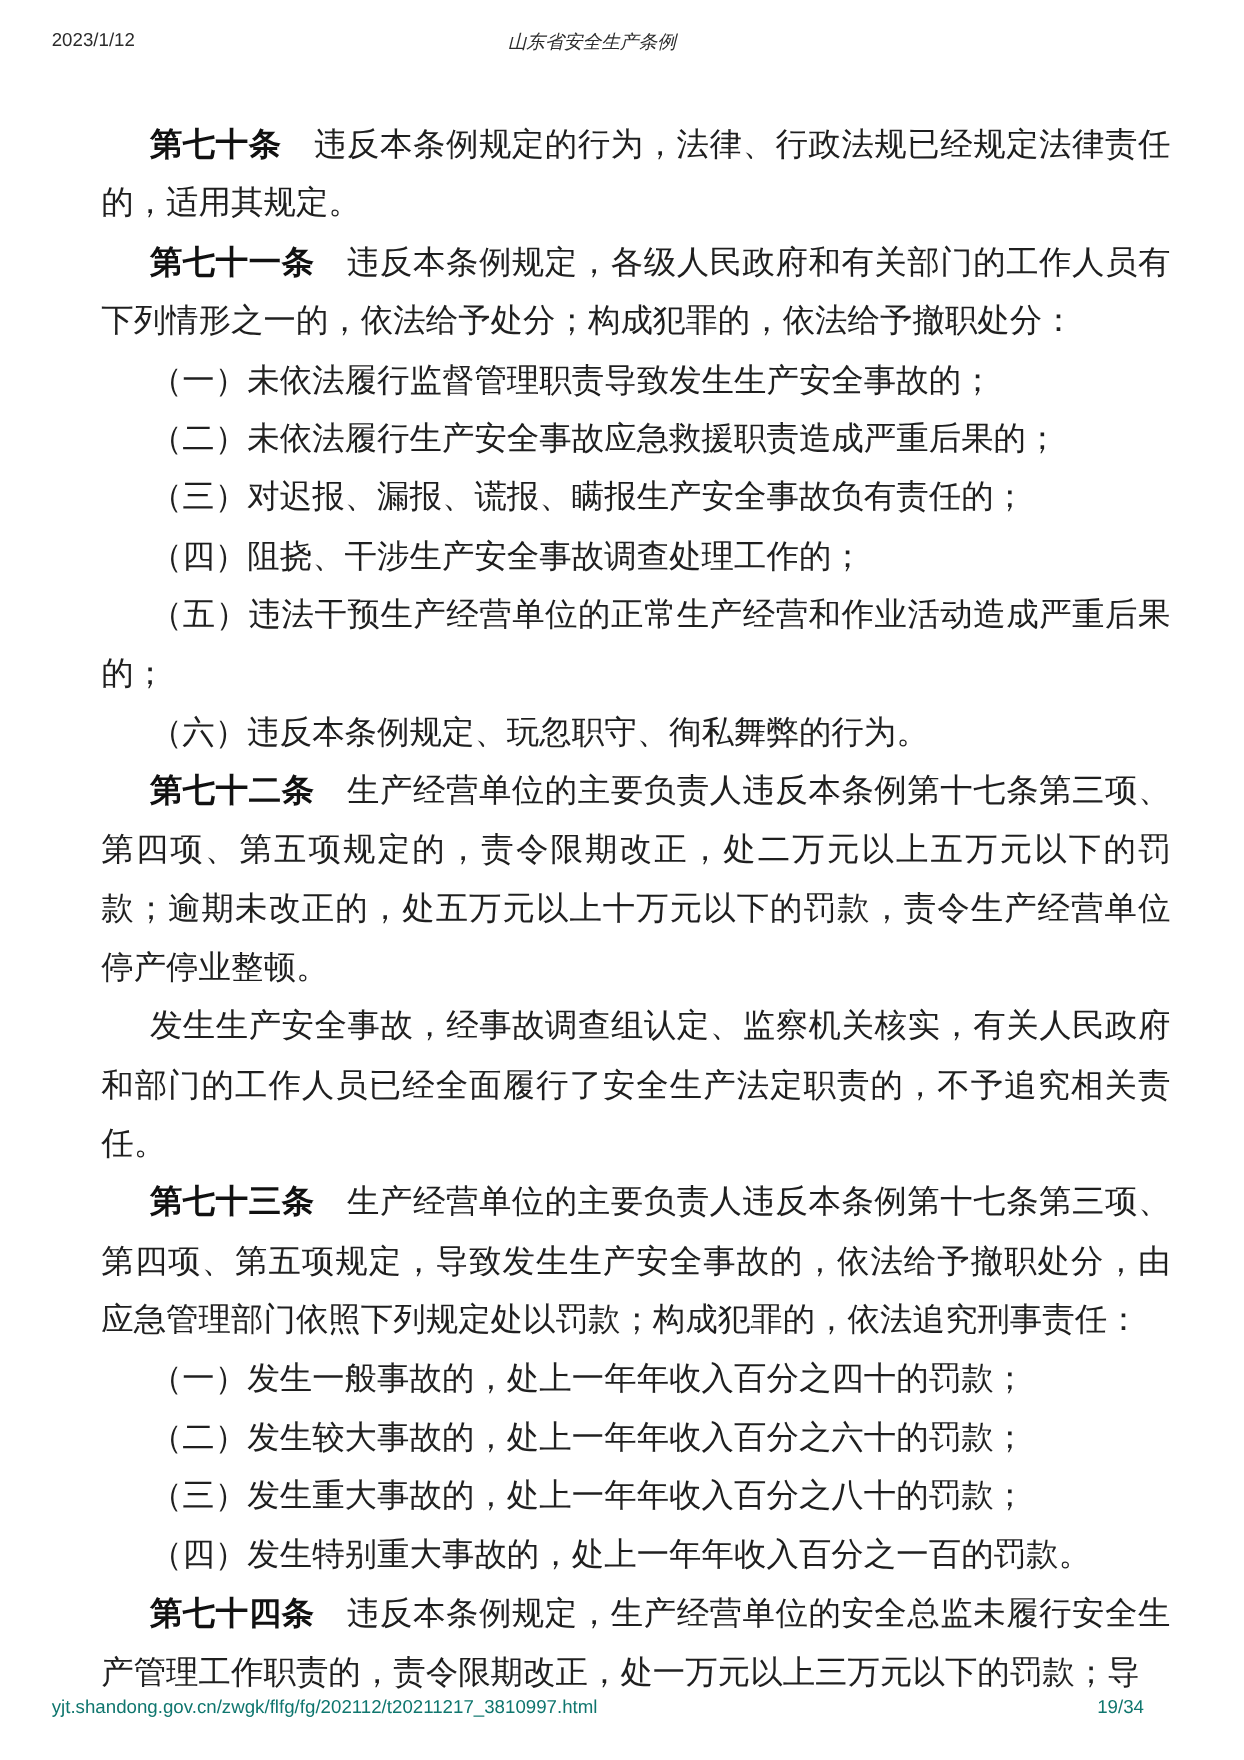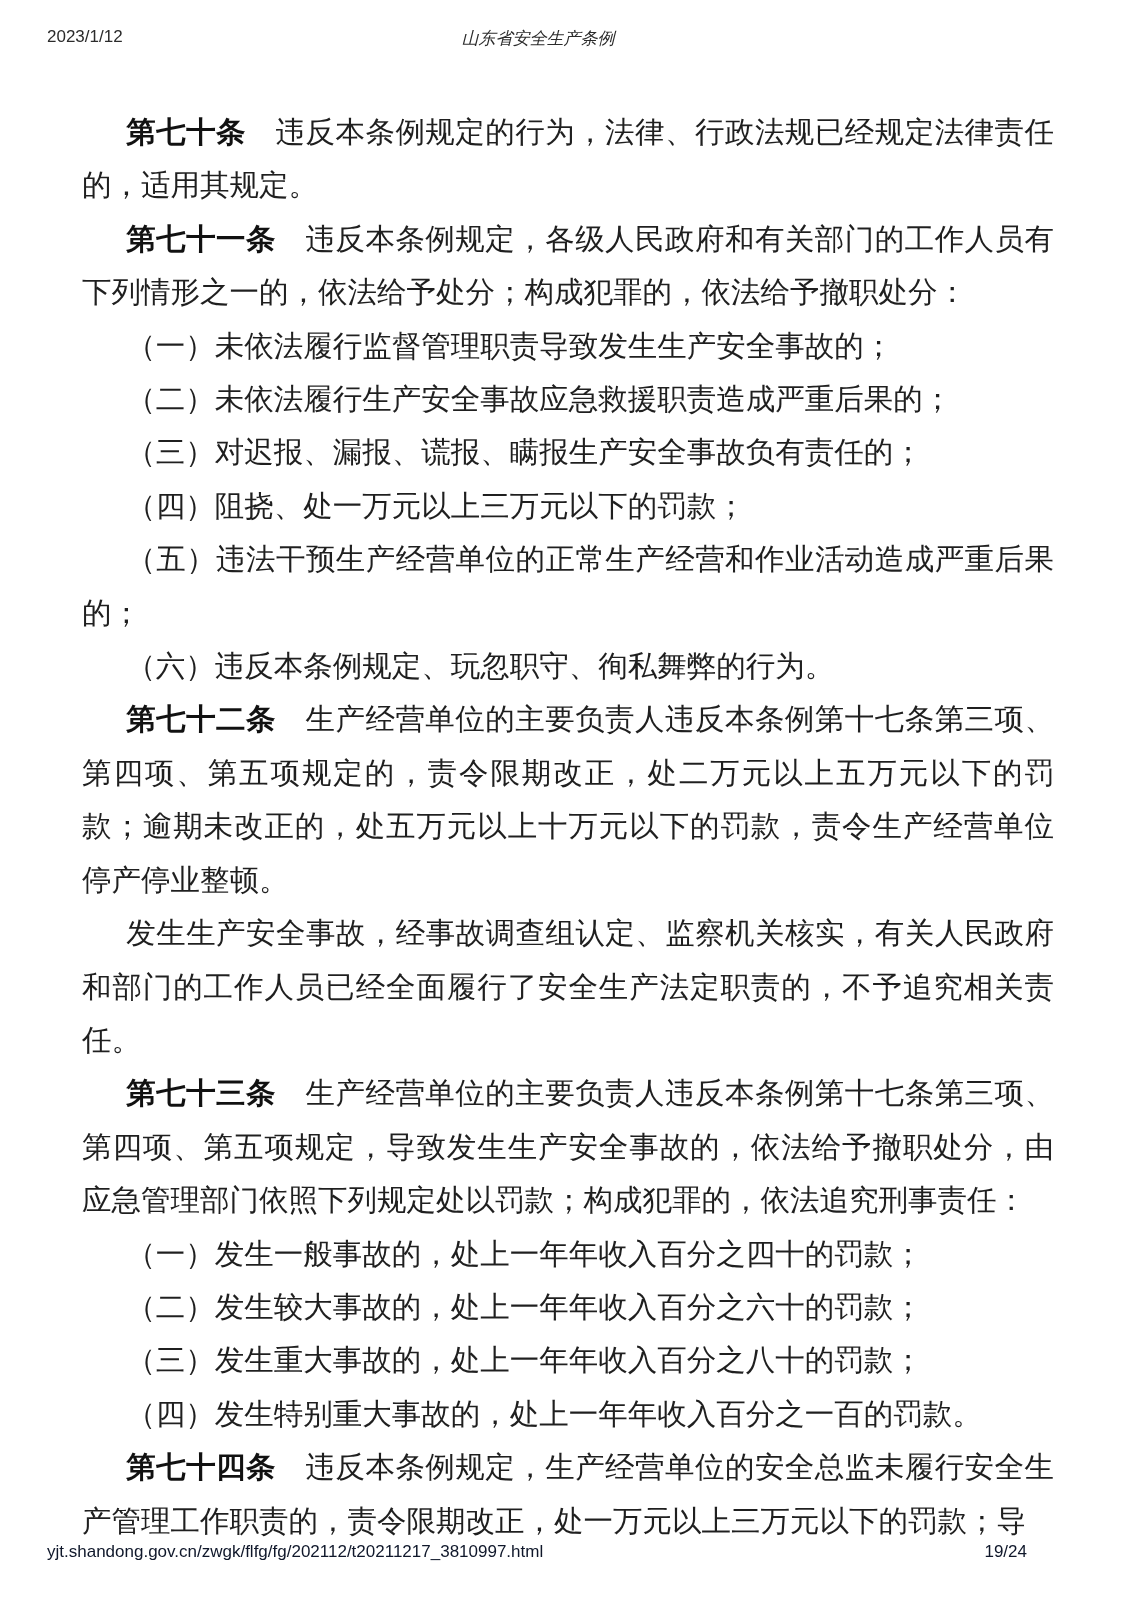--- a/index.html
+++ b/index.html
@@ -21,32 +21,32 @@
     color: #2b2b2b;
   }
   .print-header .date { position: absolute; left: 0; top: 0; }
   .print-header .doc-title {
     position: absolute; left: 0; right: 0; top: 0;
     text-align: center;
     font-style: italic;
   }
   .print-footer {
     position: absolute;
-    left: 47px; right: 49px; bottom: 36px;
+    left: 47px; right: 36px; bottom: 36px;
     height: 22px;
     font-family: "Liberation Sans", "DejaVu Sans", sans-serif;
     font-size: 17px;
-    color: #0f172a;
+    color: #0f766e;
   }
   .print-footer .url { position: absolute; left: 0; top: 0; }
   .print-footer .page-num { position: absolute; right: 0; top: 0; }
   
   .content {
     position: absolute;
-    left: 82px;
+    left: 92px;
     top: 106px;
     width: 972px;
     font-size: 29.5px;
     line-height: 53.4px;
     color: #1f1f1f;
     text-align: justify;
   }
   .content p {
     margin: 0;
     padding: 0;
@@ -67,31 +67,31 @@
     <span class="date">2023/1/12</span>
     <span class="doc-title">山东省安全生产条例</span>
   </div>
 
   <div class="content">
     <p><b class="head">第七十条</b><span>违反本条例规定的行为，法律、行政法规已经规定法律责任的，适用其规定。</span></p>
     <p><b class="head">第七十一条</b><span>违反本条例规定，各级人民政府和有关部门的工作人员有下列情形之一的，依法给予处分；构成犯罪的，依法给予撤职处分：</span></p>
     <p><span>（一）未依法履行监督管理职责导致发生生产安全事故的；</span></p>
     <p><span>（二）未依法履行生产安全事故应急救援职责造成严重后果的；</span></p>
     <p><span>（三）对迟报、漏报、谎报、瞒报生产安全事故负有责任的；</span></p>
-    <p><span>（四）阻挠、处一万元以上三万元以下的罚款；</span></p>
+    <p><span>（四）阻挠、干涉生产安全事故调查处理工作的；</span></p>
     <p><span>（五）违法干预生产经营单位的正常生产经营和作业活动造成严重后果的；</span></p>
     <p><span>（六）违反本条例规定、玩忽职守、徇私舞弊的行为。</span></p>
     <p><b class="head">第七十二条</b><span>生产经营单位的主要负责人违反本条例第十七条第三项、第四项、第五项规定的，责令限期改正，处二万元以上五万元以下的罚款；逾期未改正的，处五万元以上十万元以下的罚款，责令生产经营单位停产停业整顿。</span></p>
     <p><span>发生生产安全事故，经事故调查组认定、监察机关核实，有关人民政府和部门的工作人员已经全面履行了安全生产法定职责的，不予追究相关责任。</span></p>
     <p><b class="head">第七十三条</b><span>生产经营单位的主要负责人违反本条例第十七条第三项、第四项、第五项规定，导致发生生产安全事故的，依法给予撤职处分，由应急管理部门依照下列规定处以罚款；构成犯罪的，依法追究刑事责任：</span></p>
     <p><span>（一）发生一般事故的，处上一年年收入百分之四十的罚款；</span></p>
     <p><span>（二）发生较大事故的，处上一年年收入百分之六十的罚款；</span></p>
     <p><span>（三）发生重大事故的，处上一年年收入百分之八十的罚款；</span></p>
     <p><span>（四）发生特别重大事故的，处上一年年收入百分之一百的罚款。</span></p>
     <p><b class="head">第七十四条</b><span>违反本条例规定，生产经营单位的安全总监未履行安全生产管理工作职责的，责令限期改正，处一万元以上三万元以下的罚款；导</span></p>
   </div>
 
   <div class="print-footer">
     <span class="url">yjt.shandong.gov.cn/zwgk/flfg/fg/202112/t20211217_3810997.html</span>
-    <span class="page-num">19/24</span>
+    <span class="page-num">19/34</span>
   </div>
 
 </div>
 
 </body></html>

